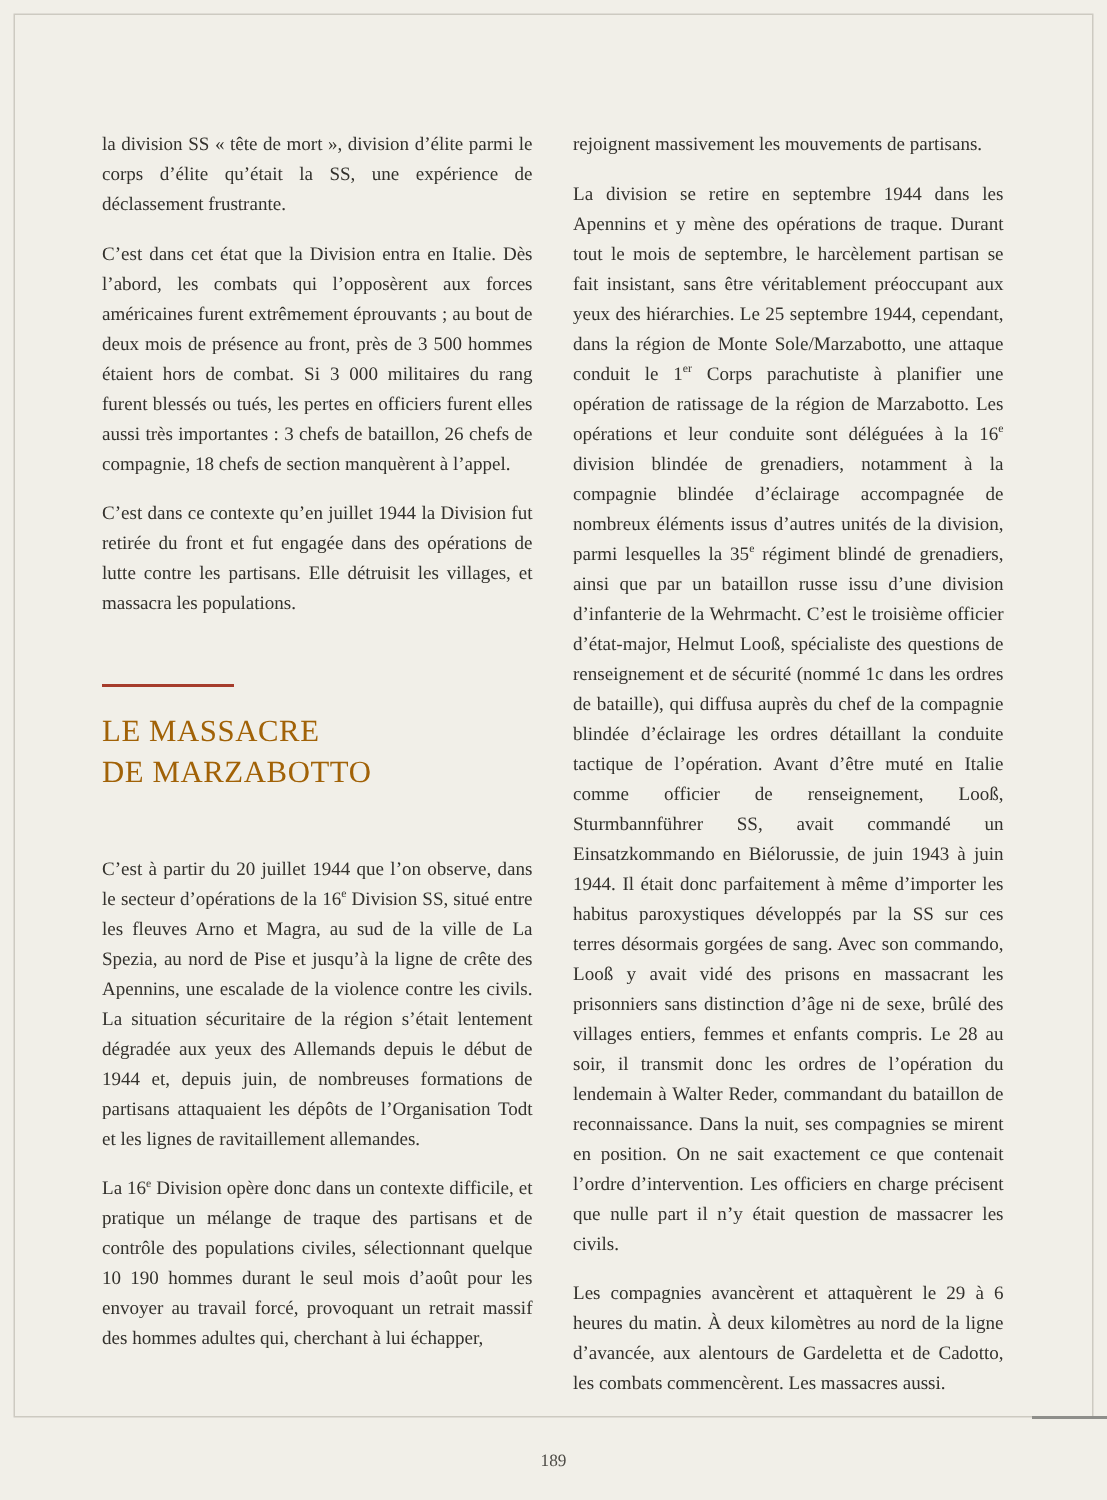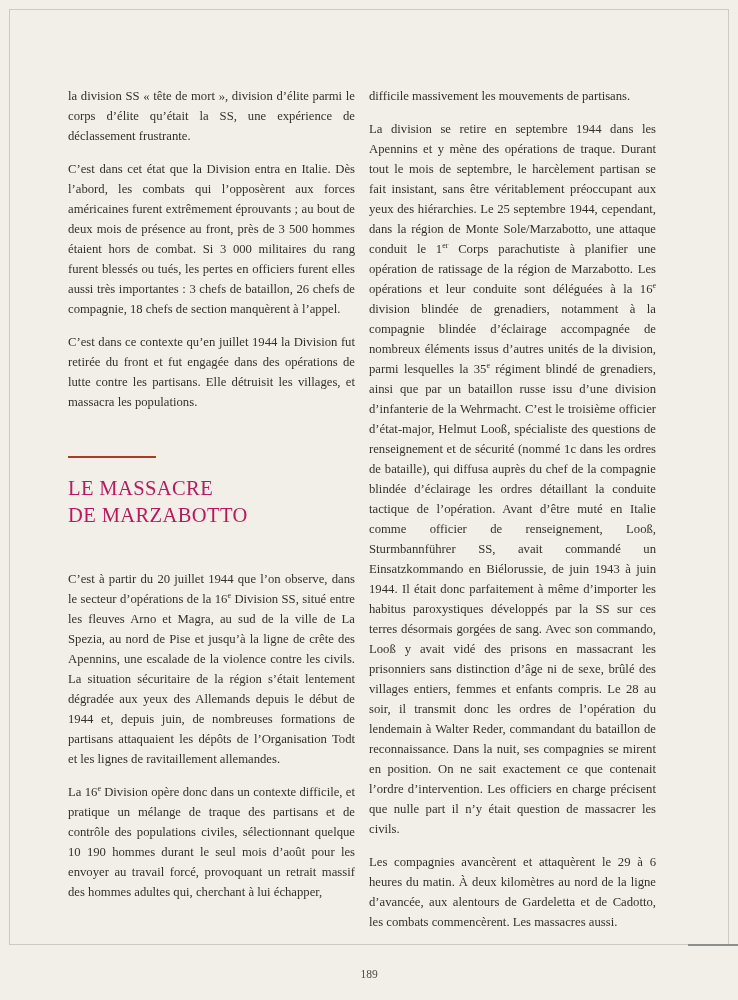--- a/index.html
+++ b/index.html
@@ -31,21 +31,21 @@
     width: 50px;
     height: 2px;
     background: #8e8e8a;
   }
   .content {
     position: absolute;
     left: 68px;
     top: 86px;
     width: 601px;
     display: flex;
-    gap: 14px;
+    gap: 27px;
     font-family: Liberation Serif, serif;
   }
   .col {
     width: 287px;
   }
   p.body-text {
     margin: 0 0 13px 0;
     font-size: 12.7px;
     line-height: 20px;
     text-align: justify;
@@ -64,21 +64,21 @@
     height: 2px;
     background: #a63c2b;
     margin: 0 0 17px 0;
   }
   h2.section-heading {
     margin: 0;
     font-size: 20.5px;
     line-height: 27px;
     font-weight: 400;
     letter-spacing: 0.4px;
-    color: #be185d;
+    color: #a16207;
   }
   .page-number {
     position: absolute;
     left: 0;
     right: 0;
     bottom: 20px;
     text-align: center;
     font-size: 11.5px;
     color: #4c4a45;
     margin-top: 30px;
@@ -103,20 +103,20 @@
         <span>LE MASSACRE</span><br>
         <span>DE MARZABOTTO</span>
       </h2>
     </div>
 
     <p class="body-text">C’est à partir du 20 juillet 1944 que l’on observe, dans le secteur d’opérations de la 16<sup>e</sup> Division SS, situé entre les fleuves Arno et Magra, au sud de la ville de La Spezia, au nord de Pise et jusqu’à la ligne de crête des Apennins, une escalade de la violence contre les civils. La situation sécuritaire de la région s’était lentement dégradée aux yeux des Allemands depuis le début de 1944 et, depuis juin, de nombreuses formations de partisans attaquaient les dépôts de l’Organisation Todt et les lignes de ravitaillement allemandes.</p>
     <p class="body-text">La 16<sup>e</sup> Division opère donc dans un contexte difficile, et pratique un mélange de traque des partisans et de contrôle des populations civiles, sélectionnant quelque 10 190 hommes durant le seul mois d’août pour les envoyer au travail forcé, provoquant un retrait massif des hommes adultes qui, cherchant à lui échapper,</p>
   </div>
 
   <div class="col">
-    <p class="body-text">difficile massivement les mouvements de partisans.</p>
+    <p class="body-text">rejoignent massivement les mouvements de partisans.</p>
     <p class="body-text">La division se retire en septembre 1944 dans les Apennins et y mène des opérations de traque. Durant tout le mois de septembre, le harcèlement partisan se fait insistant, sans être véritablement préoccupant aux yeux des hiérarchies. Le 25 septembre 1944, cependant, dans la région de Monte Sole/Marzabotto, une attaque conduit le 1<sup>er</sup> Corps parachutiste à planifier une opération de ratissage de la région de Marzabotto. Les opérations et leur conduite sont déléguées à la 16<sup>e</sup> division blindée de grenadiers, notamment à la compagnie blindée d’éclairage accompagnée de nombreux éléments issus d’autres unités de la division, parmi lesquelles la 35<sup>e</sup> régiment blindé de grenadiers, ainsi que par un bataillon russe issu d’une division d’infanterie de la Wehrmacht. C’est le troisième officier d’état-major, Helmut Looß, spécialiste des questions de renseignement et de sécurité (nommé 1c dans les ordres de bataille), qui diffusa auprès du chef de la compagnie blindée d’éclairage les ordres détaillant la conduite tactique de l’opération. Avant d’être muté en Italie comme officier de renseignement, Looß, Sturmbannführer SS, avait commandé un Einsatzkommando en Biélorussie, de juin 1943 à juin 1944. Il était donc parfaitement à même d’importer les habitus paroxystiques développés par la SS sur ces terres désormais gorgées de sang. Avec son commando, Looß y avait vidé des prisons en massacrant les prisonniers sans distinction d’âge ni de sexe, brûlé des villages entiers, femmes et enfants compris. Le 28 au soir, il transmit donc les ordres de l’opération du lendemain à Walter Reder, commandant du bataillon de reconnaissance. Dans la nuit, ses compagnies se mirent en position. On ne sait exactement ce que contenait l’ordre d’intervention. Les officiers en charge précisent que nulle part il n’y était question de massacrer les civils.</p>
     <p class="body-text">Les compagnies avancèrent et attaquèrent le 29 à 6 heures du matin. À deux kilomètres au nord de la ligne d’avancée, aux alentours de Gardeletta et de Cadotto, les combats commencèrent. Les massacres aussi.</p>
   </div>
 
 </div>
 
 <div class="page-number">189</div>
 
 </body></html>

